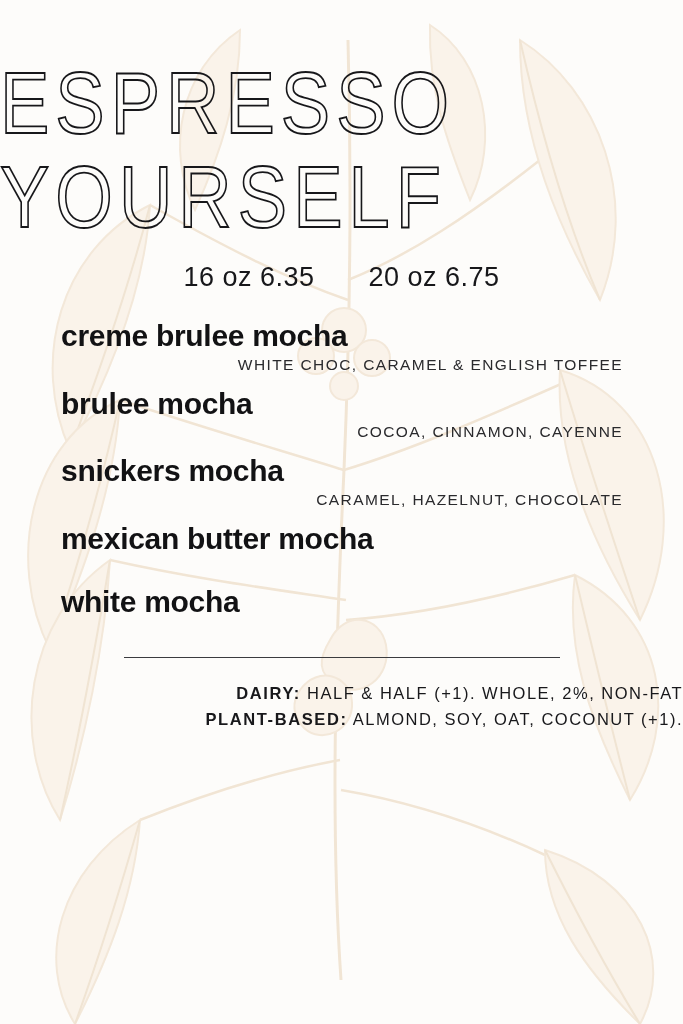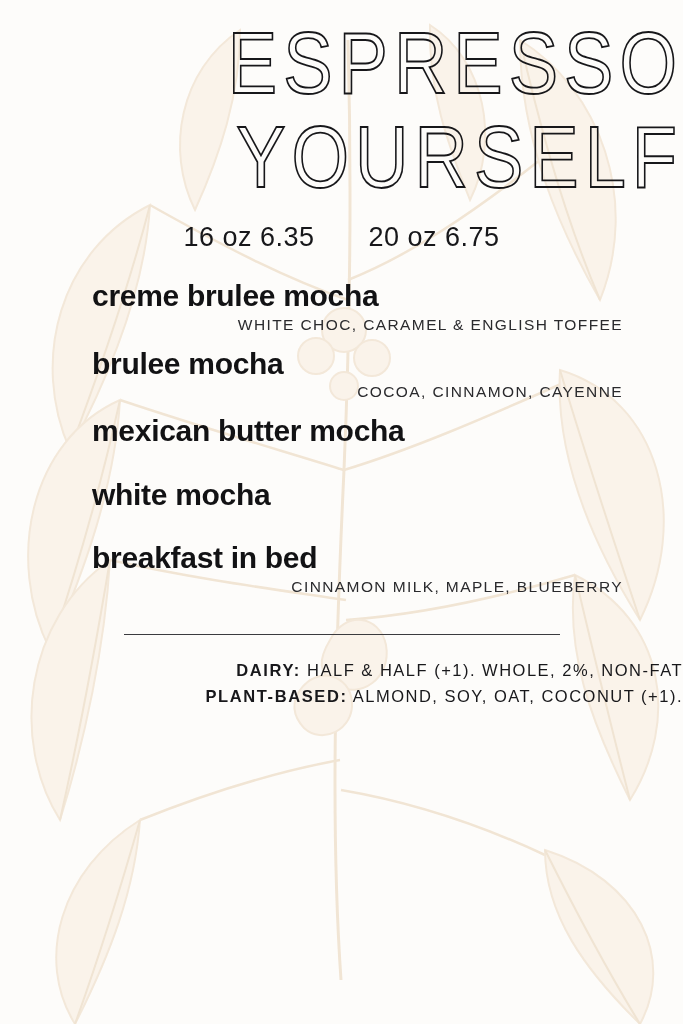--- a/index.html
+++ b/index.html
@@ -38,22 +38,22 @@
 
   .content {
     position: relative;
     z-index: 2;
     width: 683px;
     height: 1024px;
   }
 
   
   .title-block {
-    text-align: right;
-    padding-top: 20px;
+    text-align: left;
+    padding-top: 60px;
   }
   .title-line {
     font-family: "Liberation Sans", sans-serif;
     font-weight: 400;
     color: #17171a;
     letter-spacing: 6px;
     line-height: 1.0;
     display: block;
   }
   .title-line-1 {
@@ -85,21 +85,21 @@
     color: #17171a;
     font-size: 27px;
     letter-spacing: 0.5px;
     font-weight: 400;
   }
   .size-item { white-space: nowrap; }
 
   
   .drinks {
     margin-top: 26px;
-    padding-left: 92px;
+    padding-left: 61px;
     padding-right: 60px;
   }
   .drink {
     margin-bottom: 13px;
   }
   .drink.no-desc { margin-bottom: 30px; }
   .drink-name {
     font-size: 30px;
     font-weight: 700;
     color: #121214;
@@ -220,33 +220,33 @@
       <div class="drink">
         <div class="drink-name">creme brulee mocha</div>
         <div class="drink-desc">WHITE CHOC, CARAMEL &amp; ENGLISH TOFFEE</div>
       </div>
 
       <div class="drink">
         <div class="drink-name">brulee mocha</div>
         <div class="drink-desc">COCOA, CINNAMON, CAYENNE</div>
       </div>
 
+      <div class="drink">
+        <div class="drink-name">snickers mocha</div>
+        <div class="drink-desc">CARAMEL, HAZELNUT, CHOCOLATE</div>
+      </div>
 
       <div class="drink no-desc">
         <div class="drink-name">mexican butter mocha</div>
       </div>
 
       <div class="drink no-desc">
         <div class="drink-name">white mocha</div>
       </div>
 
-      <div class="drink">
-        <div class="drink-name">breakfast in bed</div>
-        <div class="drink-desc">CINNAMON MILK, MAPLE, BLUEBERRY</div>
-      </div>
 
     </div>
 
     <div class="divider"></div>
 
     <div class="footer">
       <div class="footer-row">
         <span class="footer-label">DAIRY:</span>
         <span class="footer-value">HALF &amp; HALF (+1). WHOLE, 2%, NON-FAT</span>
       </div>

